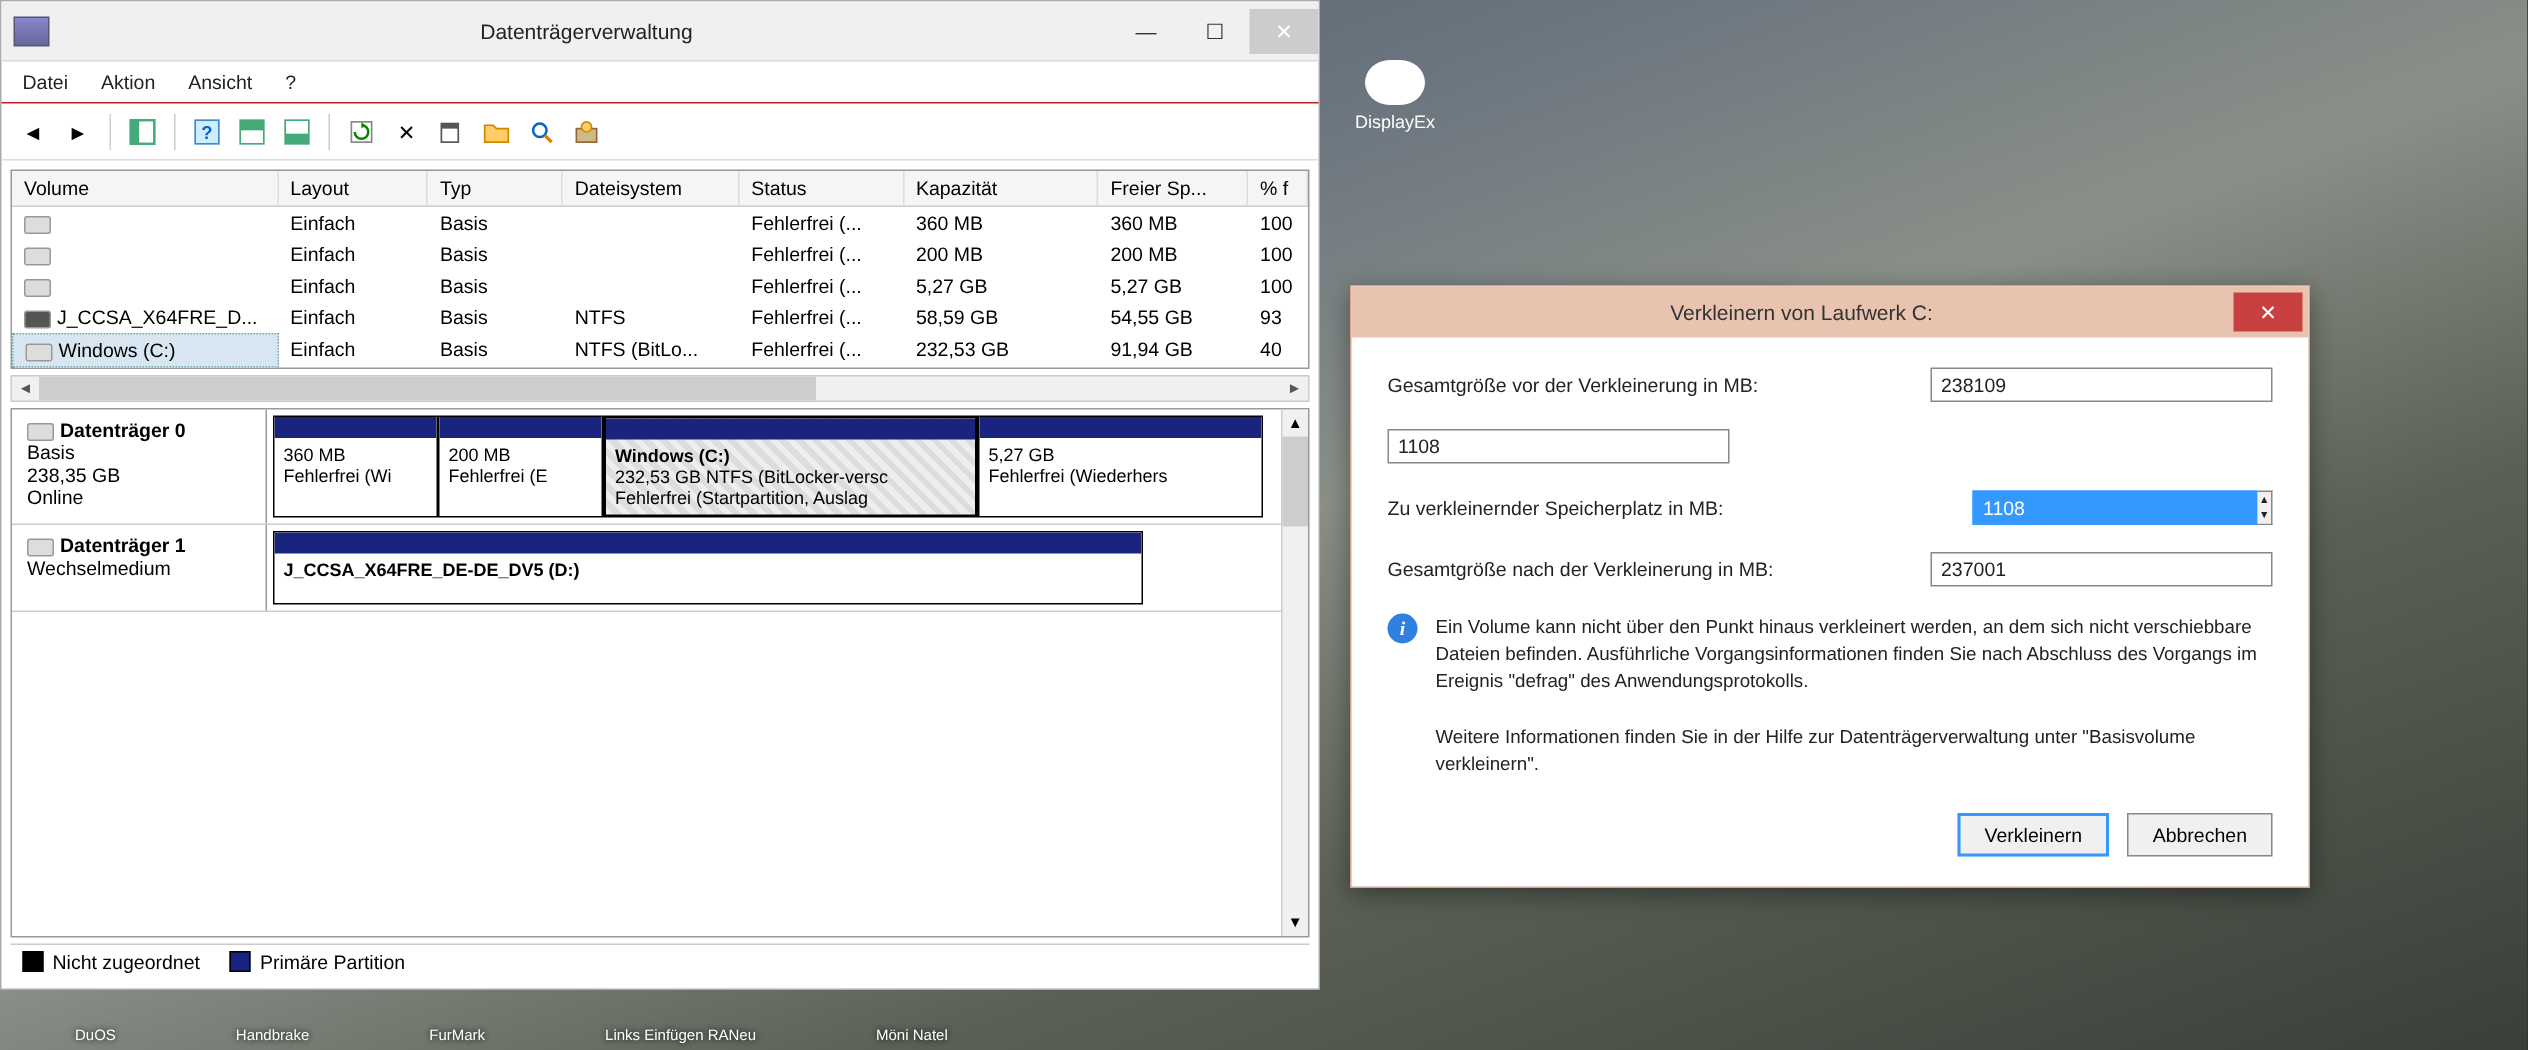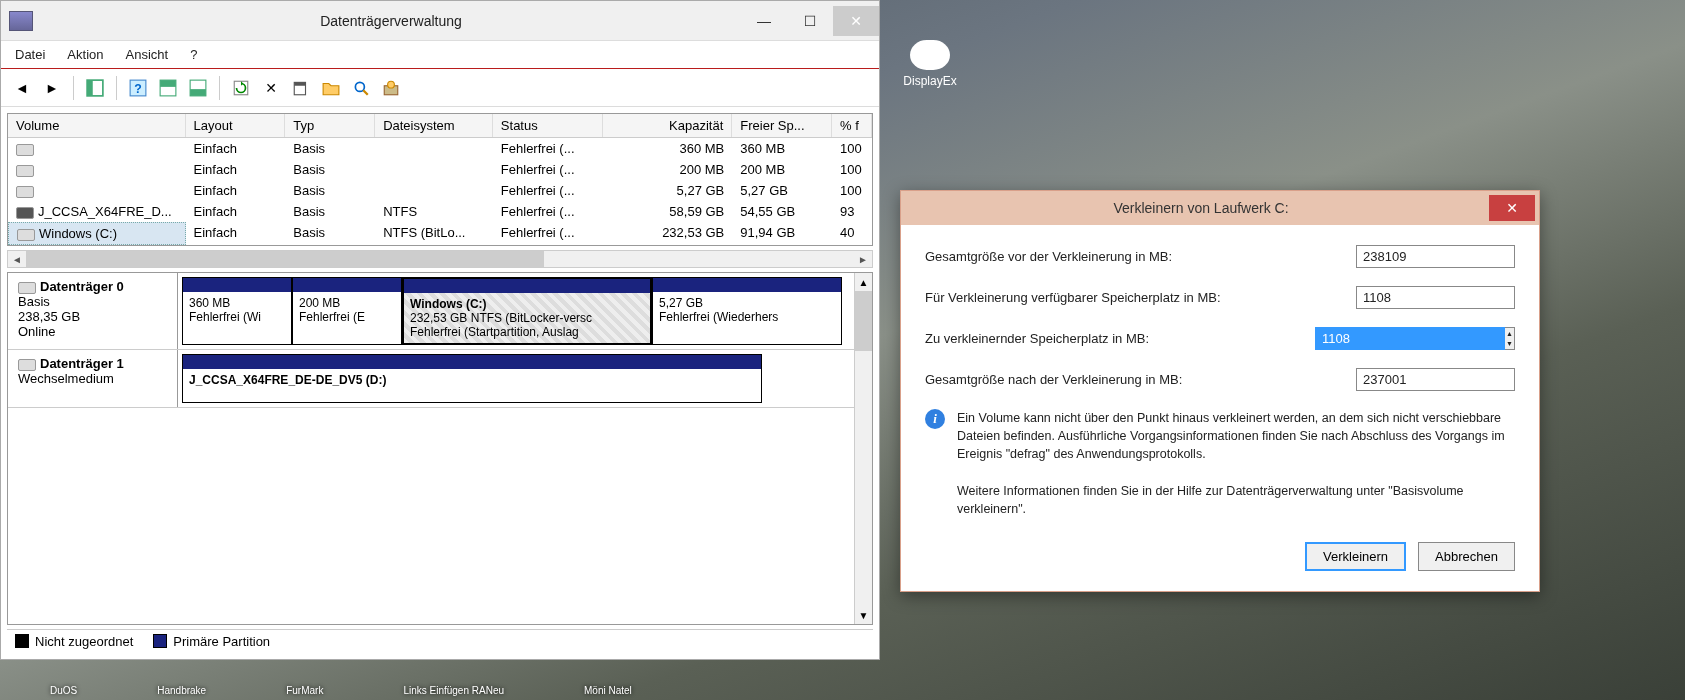--- a/index.html
+++ b/index.html
@@ -56,39 +56,39 @@
   .legend-sw { width: 14px; height: 14px; border: 1px solid #000; }
 
   
   .shrink-dialog { position: absolute; top: 190px; left: 900px; width: 640px; background: #fff; border: 1px solid #d9a08a; box-shadow: 0 4px 16px rgba(0,0,0,0.4); }
   .sd-titlebar { height: 34px; background: #e8c4b0; display: flex; align-items: center; padding: 0 0 0 12px; }
   .sd-title { flex: 1; text-align: center; font-size: 14px; color: #333; }
   .sd-close { width: 46px; height: 26px; background: #c84040; color: #fff; display: flex; align-items: center; justify-content: center; font-size: 14px; margin-right: 4px; }
   .sd-body { padding: 20px 24px; font-size: 13px; color: #222; }
   .sd-row { display: flex; align-items: center; margin-bottom: 18px; gap: 28px; }
   .sd-label { flex: 1; }
-  .sd-value { width: 159px; border: 1px solid #888; padding: 3px 6px; background: #fff; font-size: 13px; }
+  .sd-value { width: 228px; border: 1px solid #888; padding: 3px 6px; background: #fff; font-size: 13px; }
   .sd-spinner { width: 200px; display: flex; }
   .sd-spinner input { flex: 1; border: 1px solid #3399ff; padding: 3px 6px; font-size: 13px; background: #fff; }
   .sd-spinner input::selection { background: #3399ff; color: #fff; }
   .sd-spin-btns { width: 18px; display: flex; flex-direction: column; border: 1px solid #888; border-left: none; }
   .sd-spin-btns div { flex: 1; font-size: 7px; display: flex; align-items: center; justify-content: center; background: #f0f0f0; }
   .sd-info { display: flex; gap: 12px; margin-bottom: 16px; }
   .sd-info-icon { width: 20px; height: 20px; border-radius: 50%; background: #3080e0; color: #fff; font-size: 13px; font-weight: bold; display: flex; align-items: center; justify-content: center; flex-shrink: 0; font-style: italic; font-family: serif; }
   .sd-info-text { font-size: 12.5px; line-height: 1.45; }
   .sd-buttons { display: flex; justify-content: flex-end; gap: 12px; padding-top: 8px; }
   .sd-btn { min-width: 90px; padding: 5px 16px; border: 1px solid #888; background: #f0f0f0; font-size: 13px; }
   .sd-btn.primary { border: 2px solid #3399ff; }
 
   .c-vol { width: 178px; }
   .c-lay { width: 100px; }
   .c-typ { width: 90px; }
   .c-fs  { width: 118px; }
   .c-st  { width: 110px; }
-  .c-cap { width: 130px; text-align: right; }
+  .c-cap { width: 130px; }
   .c-fr  { width: 100px; }
   .c-pc  { width: 40px; }
 </style>
 </head>
 <body>
 
 <div class="desktop-bg"></div>
 
 <div class="desktop-icon">
   <div class="ico"></div>
@@ -301,21 +301,20 @@
   <div class="sd-titlebar">
     <div class="sd-title">Verkleinern von Laufwerk C:</div>
     <div class="sd-close">✕</div>
   </div>
   <div class="sd-body">
     <div class="sd-row">
       <div class="sd-label">Gesamtgröße vor der Verkleinerung in MB:</div>
       <div class="sd-value">238109</div>
     </div>
     <div class="sd-row">
-      <div class="sd-label">Für Verkleinerung verfügbarer Speicherplatz in MB:</div>
       <div class="sd-value">1108</div>
     </div>
     <div class="sd-row">
       <div class="sd-label">Zu verkleinernder Speicherplatz in MB:</div>
       <div class="sd-spinner">
         <input type="text" style="color: rgb(255, 255, 255); background: rgb(51, 153, 255);" value="1108">
         <div class="sd-spin-btns">
           <div>▲</div>
           <div>▼</div>
         </div>

